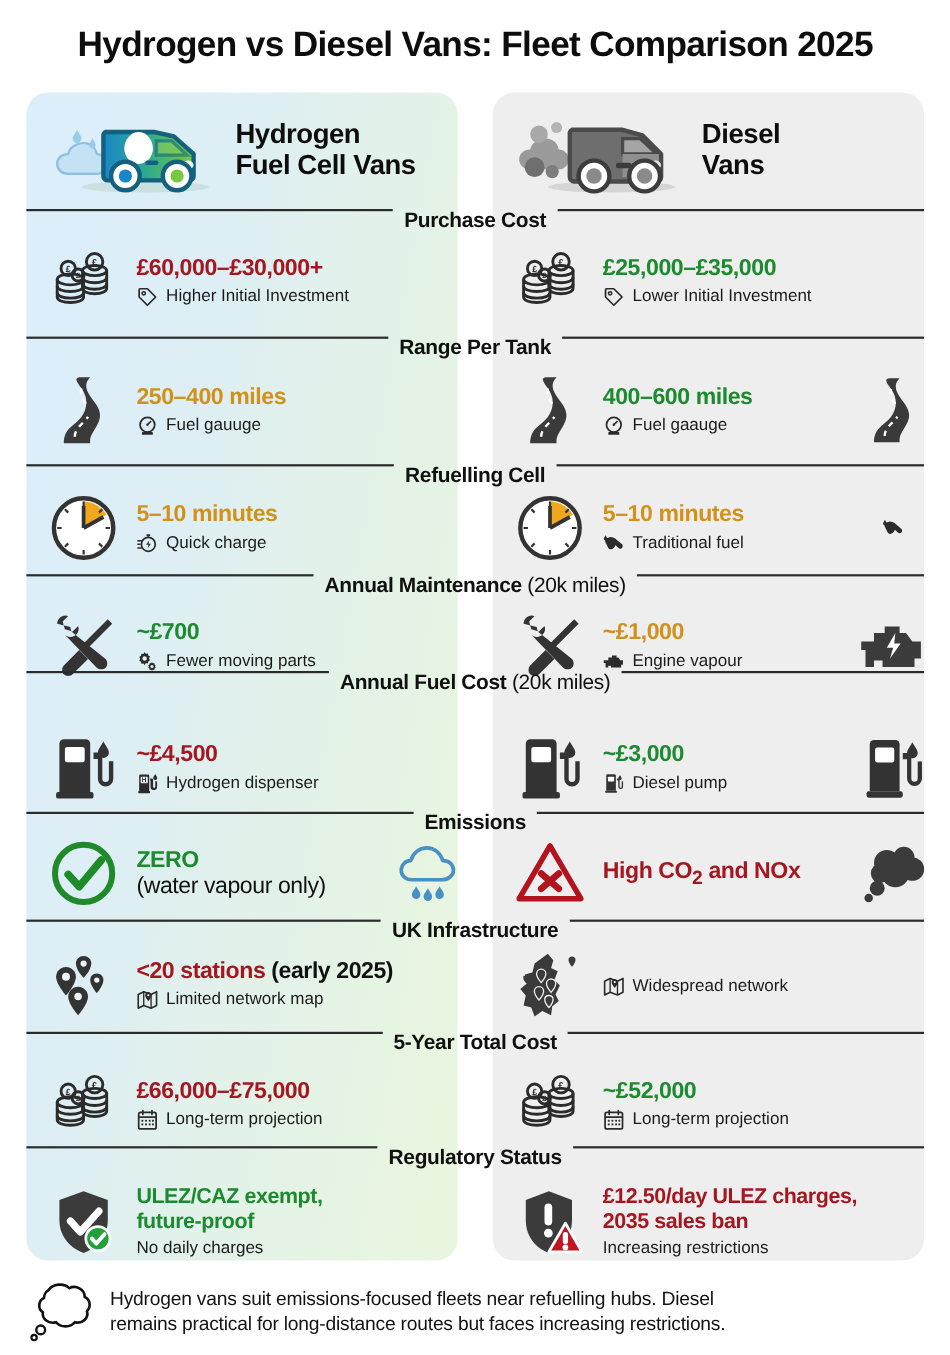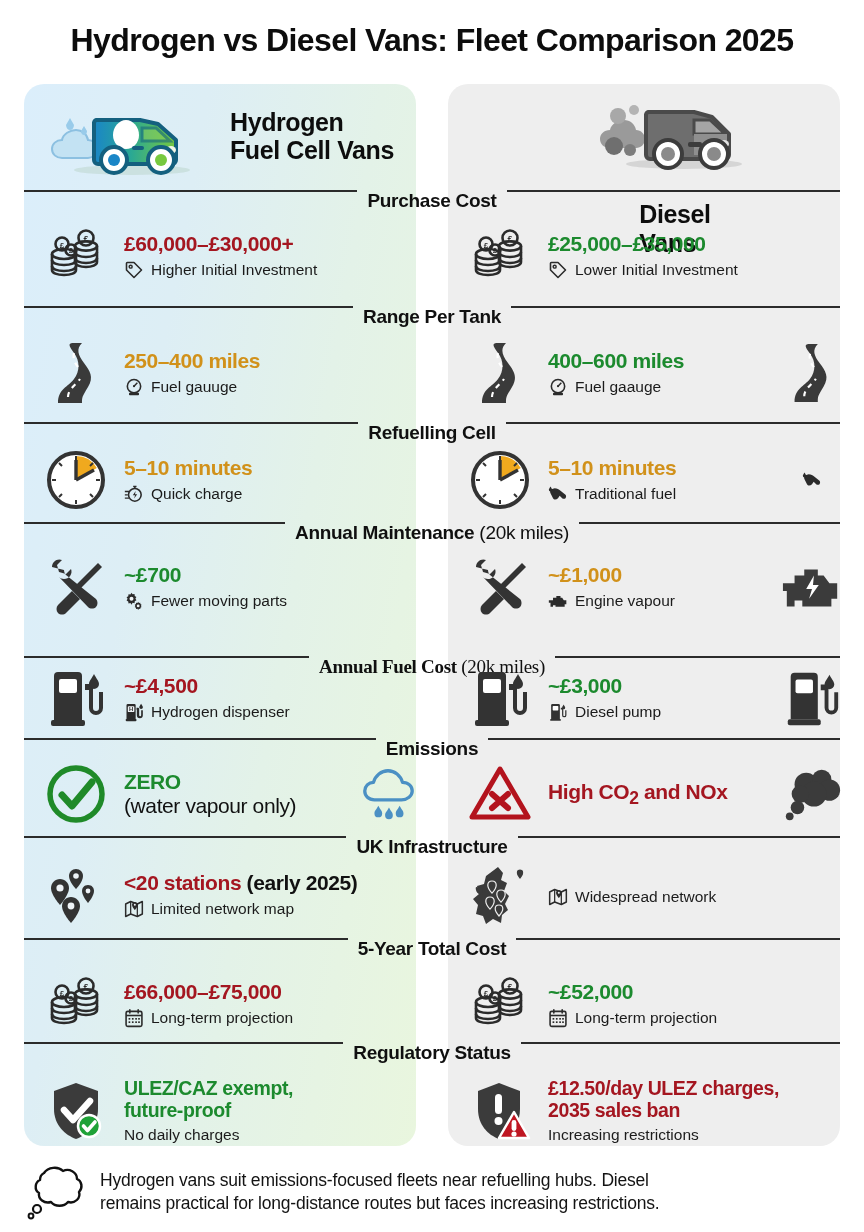--- a/index.html
+++ b/index.html
@@ -55,23 +55,23 @@
   .value.multi{font-size:19.5px;}
   .tailicon{flex:0 0 auto;width:64px;height:64px;display:flex;align-items:center;justify-content:center;}
   .tailicon svg{display:block;}
 
   .c-red{color:#a41620;}
   .c-green{color:#1c8a2e;}
   .c-amber{color:#d1911a;}
   .c-black{color:#111111;}
 
   
-  .phead{position:absolute;top:84px;height:104px;display:flex;align-items:center;gap:24px;}
+  .phead{position:absolute;top:84px;height:104px;display:flex;align-items:center;gap:8px;}
   .phead.left{left:40px;width:380px;}
-  .phead.right{left:485px;width:380px;flex-direction:column;}
+  .phead.right{left:464px;width:380px;}
   .phead .van{flex:0 0 auto;width:166px;height:92px;}
   .phead .nm{font-size:25px;font-weight:bold;line-height:1.14;color:#0d0d0d;letter-spacing:-0.4px;}
 
   
   .footer{position:absolute;left:24px;top:1163px;width:816px;display:flex;align-items:center;gap:14px;}
   .footer .bub{flex:0 0 auto;width:62px;height:58px;}
   .footer .ft{font-size:17.5px;line-height:1.3;color:#131313;letter-spacing:-0.2px;}
 </style>
 </head>
 <body>
@@ -410,21 +410,21 @@
             </div>
           </div>
           <div class="tailicon">
             <svg viewBox="0 0 64 64" width="62" height="62">
               <path d="M8 28h6v-8h10v-6h14v6h6l6 8h8v16h-6v8H22v-6h-8v6H6V36H2v-8z" fill="#3b3b3b"></path>
               <path d="M34 20l-8 14h6l-3 10 10-14h-6z" fill="#fff"></path>
             </svg>
           </div>
         </div>
       </div>
-      <div class="hdr" style="top: 656px; font-family: Liberation Serif, serif;">
+      <div class="hdr" style="top: 610px;">
         <div class="ln"></div>
         <div class="tx">Annual Fuel Cost<span class="sub"> (20k miles)</span></div>
         <div class="ln"></div>
       </div>
       <div class="row left" style="top: 660px; height: 76px;">
         <div class="cell">
           <div class="bigicon">
             <svg viewBox="0 0 64 64" width="64" height="64">
               <g fill="#333">
                 <path d="M10 10a4 4 0 0 1 4-4h20a4 4 0 0 1 4 4v44H10z"></path>

